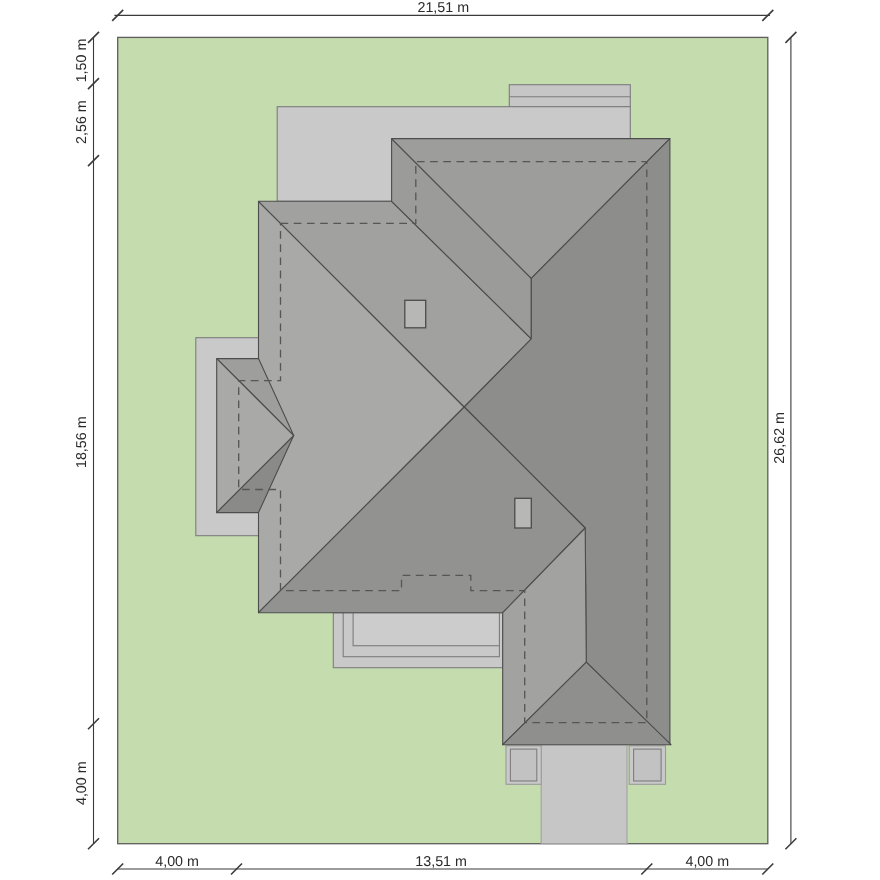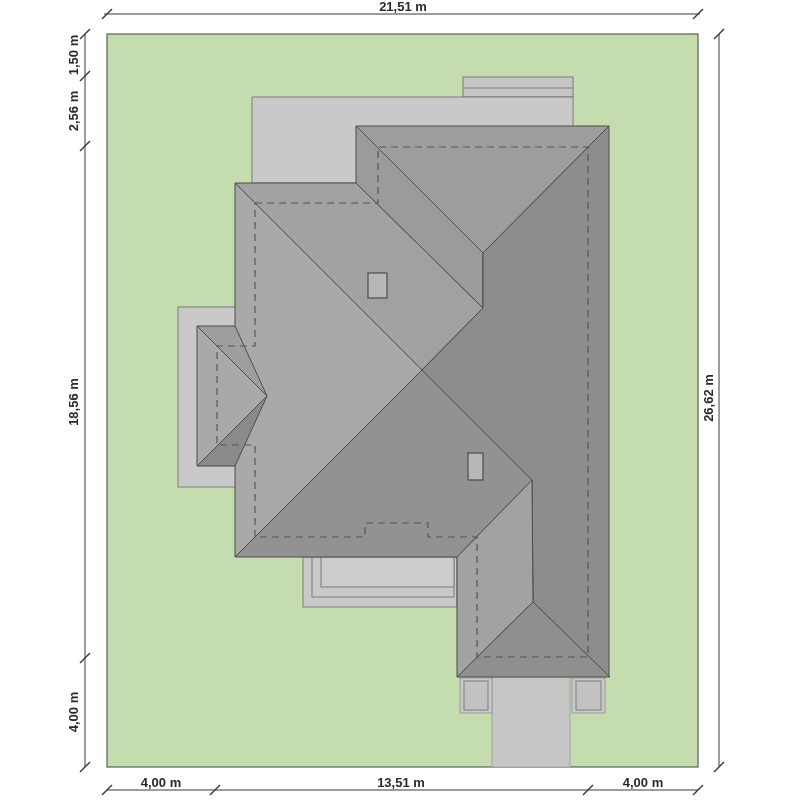--- a/index.html
+++ b/index.html
@@ -1,17 +1,17 @@
 <!DOCTYPE html>
 <html><head>
 <meta charset="utf-8">
 <style>
   html,body{margin:0;padding:0;background:#ffffff;}
   .canvas{position:relative;width:800px;height:800px;background:#ffffff;overflow:hidden;
-          font-family:"Liberation Sans", sans-serif;font-weight:bold;}
+          font-family:"Liberation Sans", sans-serif;}
   svg{display:block;}
   text{font-family:"Liberation Sans", sans-serif;}
 </style>
 </head>
 <body>
 
 <div class="canvas">
   <svg id="plan-svg" width="800" height="800" xmlns="http://www.w3.org/2000/svg" viewBox="0 0 800 800">
       <rect x="107" y="34" width="591" height="733" fill="#c5dcae" stroke="#5f5f5f" stroke-width="1.2"></rect>
       <rect x="463" y="77" width="110" height="20" fill="#c6c6c6" stroke="#7d7d7d" stroke-width="1"></rect>

